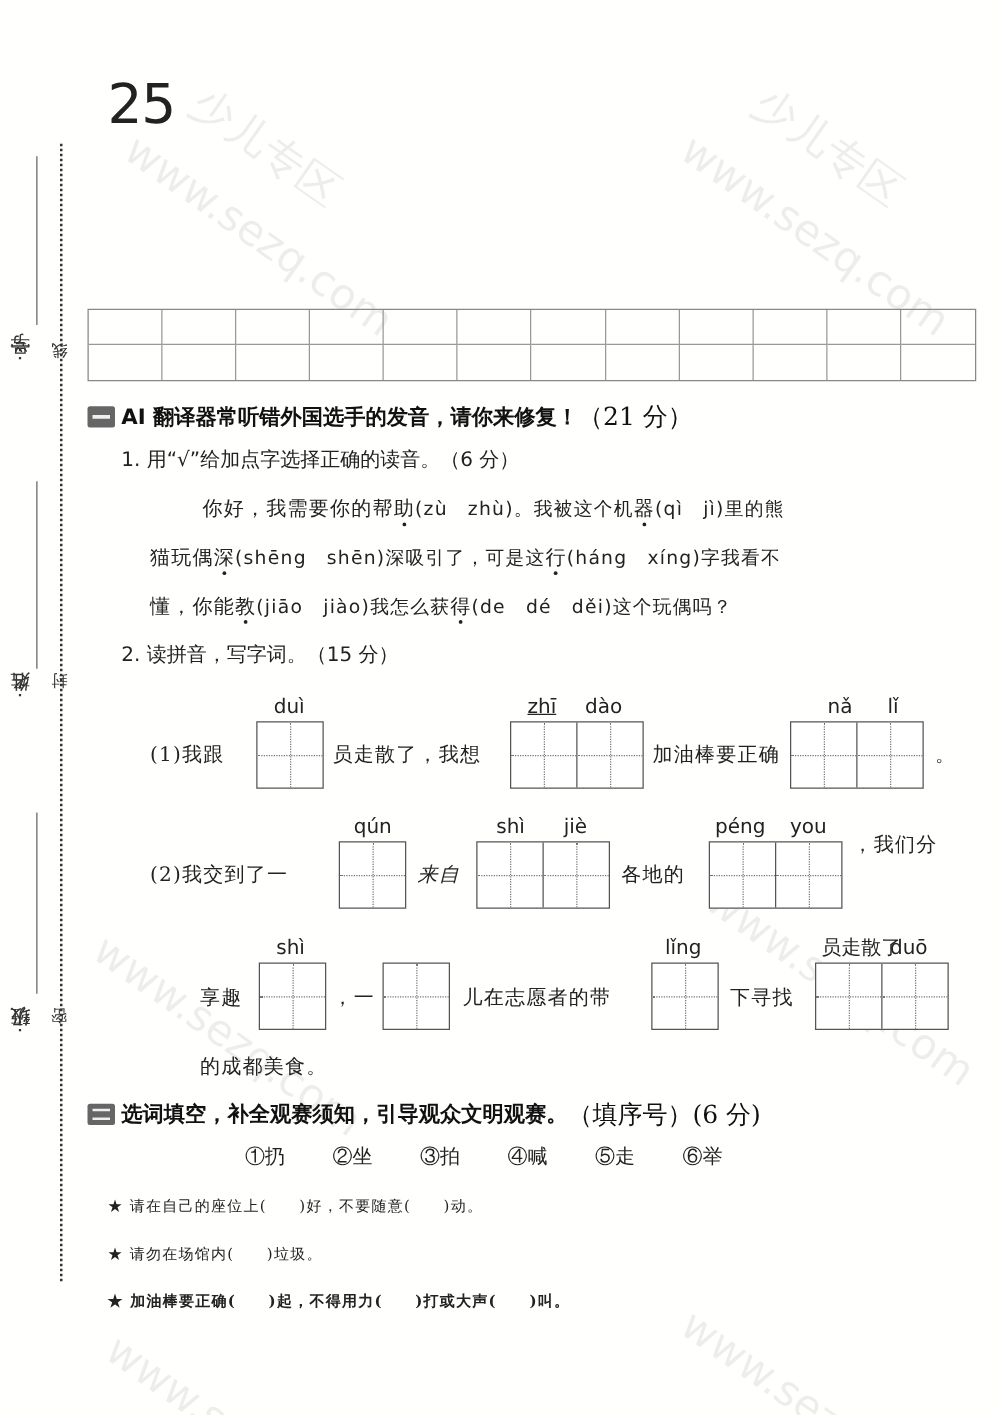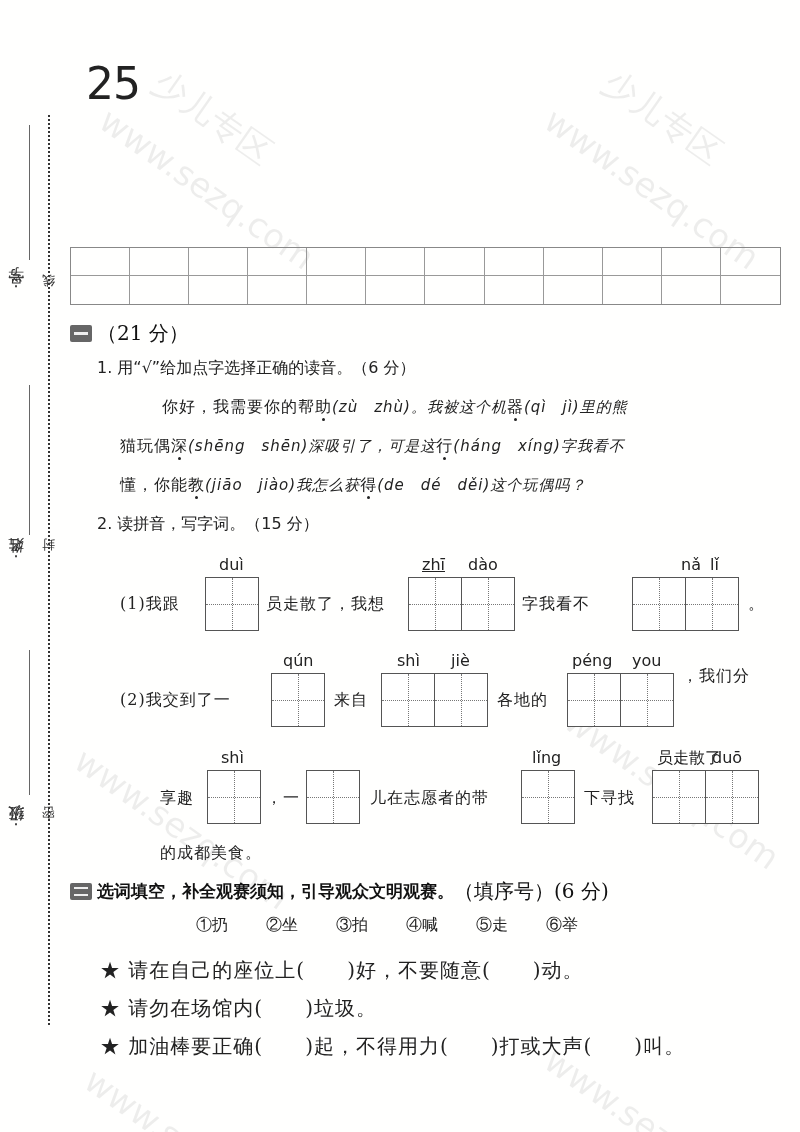--- a/index.html
+++ b/index.html
@@ -29,33 +29,33 @@
   .sec-icon.one::after { content:""; position:absolute; left:4px; right:4px; top:7px; height:3px; background:#eee; }
   .sec-icon.two::before { content:""; position:absolute; left:4px; right:4px; top:4px; height:2px; background:#eee; }
   .sec-icon.two::after { content:""; position:absolute; left:4px; right:4px; top:11px; height:2px; background:#eee; }
   .sec-head .score { font-family:"DejaVu Serif", serif; font-weight:normal; font-size:20px; }
 
   .q-title { left:97px; font-size:16px; color:#222; font-family:"DejaVu Sans", sans-serif; }
   .para { left:120px; font-size:16px; color:#222; letter-spacing:1px; }
   .para.indent { left:162px; }
   .dot { position:relative; }
   .dot::after { content:""; position:absolute; left:50%; bottom:-5px; width:3px; height:3px; margin-left:-1.5px; border-radius:50%; background:#222; }
-  .py { font-family:"DejaVu Sans", sans-serif; font-size:15px;font-style:italic; }
+  .py { font-family:"DejaVu Sans", sans-serif; font-size:15px; }
 
   .line { left:120px; font-size:16px; color:#222; letter-spacing:1px; }
   .pinyin { position:absolute; font-family:"DejaVu Sans", sans-serif; font-size:16px; color:#222; }
   .tz { position:absolute; border:1px solid #555; background:#fff; display:flex; }
   .tz .cell { width:52px; height:52px; position:relative; border-right:1px solid #555; }
   .tz .cell:last-child { border-right:none; }
   .tz .cell::before { content:""; position:absolute; left:50%; top:0; bottom:0; border-left:1px dotted #777; }
   .tz .cell::after { content:""; position:absolute; top:50%; left:0; right:0; border-top:1px dotted #777; }
 
   .choices { left:196px; top:915px; display:flex; font-size:16px; }
   .choices span { margin-right:38px; }
-  .star-line { left:100px; font-size:20px; color:#222; letter-spacing:1px; }
+  .star-line { left:86px; font-size:12px; color:#222; letter-spacing:1px; }
 
   .wm { color:rgba(0,0,0,0.07); font-family:"DejaVu Sans", sans-serif; font-size:34px; transform:rotate(35deg); transform-origin:left top; white-space:nowrap; pointer-events:none; }
 </style>
 </head>
 <body>
 
 <div class="abs wm" style="left:115px;top:100px;">www.sezq.com</div>
 <div class="abs wm" style="left:170px;top:60px;">少儿专区</div>
 <div class="abs wm" style="left:560px;top:100px;">www.sezq.com</div>
 <div class="abs wm" style="left:620px;top:60px;">少儿专区</div>
@@ -99,20 +99,21 @@
     <div></div>
     <div></div>
     <div></div>
     <div></div>
     <div></div>
     <div></div>
 </div>
 
 <div class="abs sec-head" style="top:320px;">
   <span class="sec-icon one"></span>
+  <span>AI 翻译器常听错外国选手的发音，请你来修复！</span>
   <span class="score">（21 分）</span>
 </div>
 
 <div class="abs q-title" style="top:358px;">1. 用“√”给加点字选择正确的读音。（6 分）</div>
 
 <div class="abs para indent" style="top:397px;">
   <span>你好，我需要你的帮</span><span class="dot">助</span><span class="py">(zù　zhù)。我被这个机</span><span class="dot">器</span><span class="py">(qì　jì)里的熊</span>
 </div>
 <div class="abs para" style="top:436px;">
   <span>猫玩偶</span><span class="dot">深</span><span class="py">(shēng　shēn)深吸引了，可是这</span><span class="dot">行</span><span class="py">(háng　xíng)字我看不</span>
@@ -128,35 +129,35 @@
 <div class="tz" style="left:205px;top:577px;">
     <div class="cell"></div>
   </div>
 <span class="abs line" style="left:266px;top:594px;">员走散了，我想</span>
 <span class="pinyin" style="left:422px;top:555px;text-decoration:underline;">zhī</span>
 <span class="pinyin" style="left:468px;top:555px;">dào</span>
 <div class="tz" style="left:408px;top:577px;">
     <div class="cell"></div>
     <div class="cell"></div>
   </div>
-<span class="abs line" style="left:522px;top:594px;">字我看不</span>
-<span class="pinyin" style="left:681px;top:555px;">nǎ</span>
+<span class="abs line" style="left:522px;top:594px;">加油棒要正确</span>
+<span class="pinyin" style="left:662px;top:555px;">nǎ</span>
 <span class="pinyin" style="left:710px;top:555px;">lǐ</span>
 <div class="tz" style="left:632px;top:577px;">
     <div class="cell"></div>
     <div class="cell"></div>
   </div>
 <span class="abs line" style="left:748px;top:594px;">。</span>
 
 <span class="abs line" style="top:690px;">(2)我交到了一</span>
 <span class="pinyin" style="left:283px;top:651px;">qún</span>
 <div class="tz" style="left:271px;top:673px;">
     <div class="cell"></div>
   </div>
-<span class="abs line" style="left:334px;top:690px;">来自</span>
+<span class="abs line" style="left:334px;top:690px;font-style:italic;">来自</span>
 <span class="pinyin" style="left:397px;top:651px;">shì</span>
 <span class="pinyin" style="left:451px;top:651px;">jiè</span>
 <div class="tz" style="left:381px;top:673px;">
     <div class="cell"></div>
     <div class="cell"></div>
   </div>
 <span class="abs line" style="left:497px;top:690px;">各地的</span>
 <span class="pinyin" style="left:572px;top:651px;">péng</span>
 <span class="pinyin" style="left:632px;top:651px;">you</span>
 <div class="tz" style="left:567px;top:673px;">
@@ -200,13 +201,13 @@
   <span>①扔</span>
   <span>②坐</span>
   <span>③拍</span>
   <span>④喊</span>
   <span>⑤走</span>
   <span>⑥举</span>
 </div>
 
 <div class="abs star-line" style="top:957px;">★ 请在自己的座位上(　　)好，不要随意(　　)动。</div>
 <div class="abs star-line" style="top:995px;">★ 请勿在场馆内(　　)垃圾。</div>
-<div class="abs star-line" style="top:1033px;">★ 加油棒要正确(　　)起，不得用力(　　)打或大声(　　)叫。</div>
+<div class="abs star-line" style="top:1033px;font-weight:bold;">★ 加油棒要正确(　　)起，不得用力(　　)打或大声(　　)叫。</div>
 
 </body></html>

